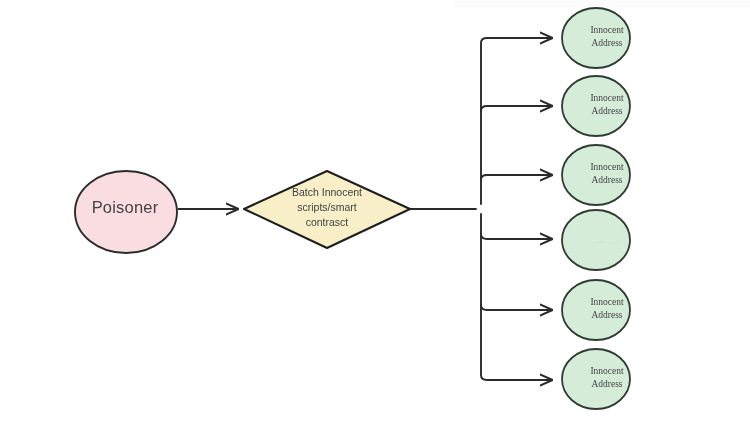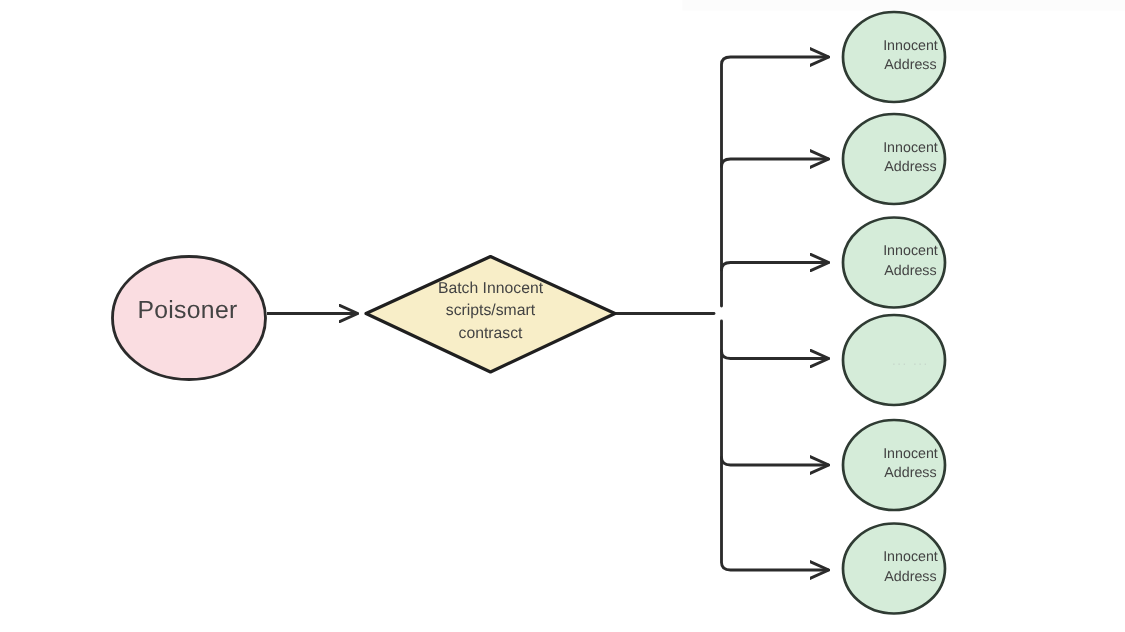--- a/index.html
+++ b/index.html
@@ -49,20 +49,21 @@
     left: 262px;
     top: 185px;
     width: 130px;
     font-size: 10.5px;
     line-height: 1.45;
   }
   .lbl-circle {
     width: 92px;
     font-size: 9.5px;
     line-height: 1.42;
+    font-family: Liberation Serif, serif;
   }
   .lbl-ellipsis {
     color: #c8d8cc;
     font-size: 9px;
     letter-spacing: 1px;
   }
 </style>
 </head>
 <body>
 

